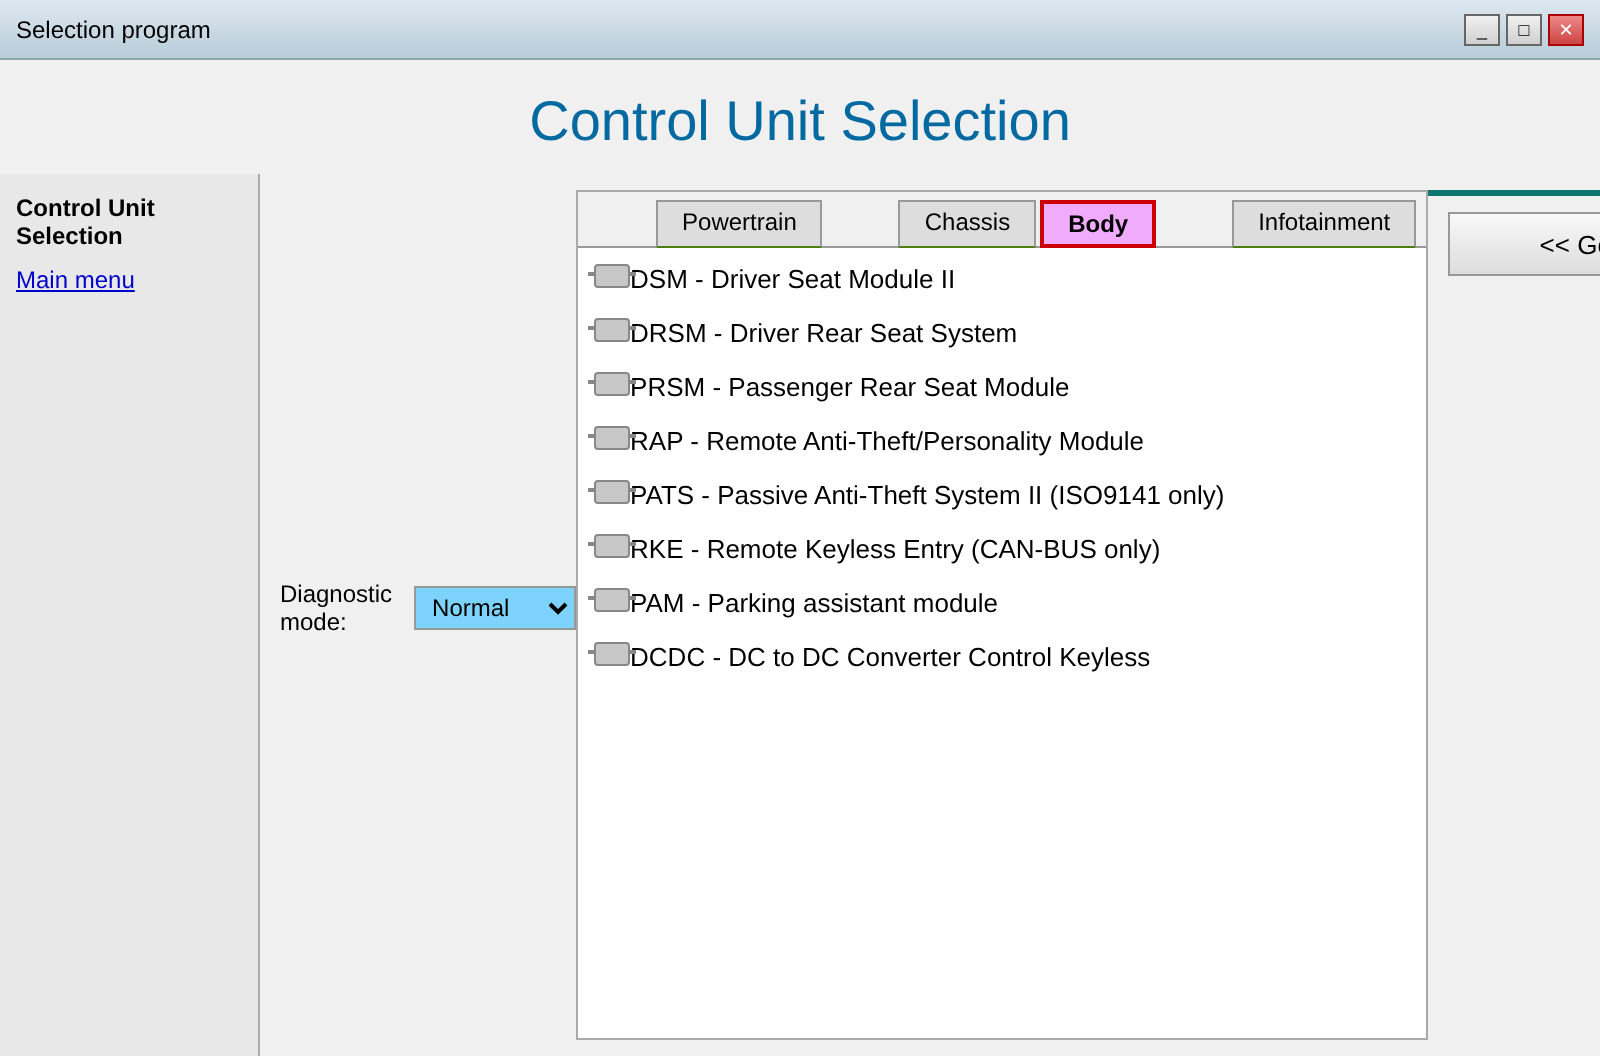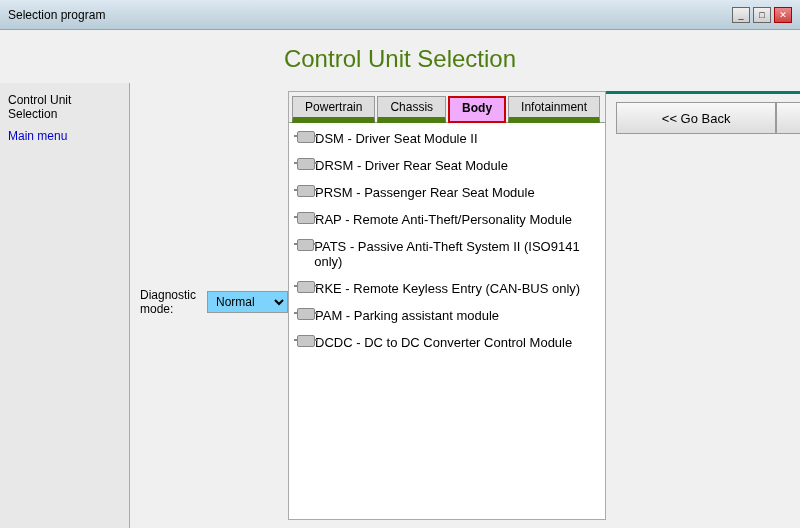--- a/index.html
+++ b/index.html
@@ -60,23 +60,23 @@
 
     
     .header {
       background: #f0f0f0;
       padding: 15px 20px 10px 20px;
       text-align: center;
       border-bottom: none;
       flex-shrink: 0;
     }
     .header h1 {
-      font-size: 24px;
+      font-size: 28px;
       font-weight: normal;
-      color: #4d7c0f;
+      color: #0369a1;
     }
 
     
     .body-layout {
       display: flex;
       flex: 1;
       overflow: hidden;
     }
 
     
@@ -88,26 +88,27 @@
       flex-shrink: 0;
     }
     .sidebar-item {
       font-size: 12px;
       color: #000;
       margin-bottom: 6px;
       cursor: pointer;
       font-weight: bold;
     }
     .sidebar-item.active {
-      font-weight: normal;
+      font-weight: bold;
     }
     .sidebar-link {
       font-size: 12px;
       color: #0000cc;
       cursor: pointer;
+      text-decoration: underline;
       margin-top: 8px;
     }
 
     
     .main-content {
       flex: 1;
       display: flex;
       flex-direction: row;
       padding: 8px 10px;
       background: #f0f0f0;
@@ -162,21 +163,22 @@
       bottom: -1px;
     }
     .tab.active {
       background: #f0abfc;
       border-bottom: 1px solid white;
       border: 2px solid #cc0000;
       font-weight: bold;
       text-align: right;
     }
     .tab:not(.active) {
-      border-bottom: 6px solid #4d7c0f;
+      border-bottom: 1px solid #4d7c0f;
+      margin-left: 36px;
     }
 
     
     .list-area {
       flex: 1;
       overflow-y: auto;
       background: white;
       padding: 2px 0;
     }
     .list-item {
@@ -295,21 +297,21 @@
         </div>
 
         <div class="list-area">
 
         <div class="list-item">
               <span class="ecu-icon"></span>
               <span>DSM - Driver Seat Module II</span>
             </div>
             <div class="list-item">
               <span class="ecu-icon"></span>
-              <span>DRSM - Driver Rear Seat Module</span>
+              <span>DRSM - Driver Rear Seat System</span>
             </div>
             <div class="list-item">
               <span class="ecu-icon"></span>
               <span>PRSM - Passenger Rear Seat Module</span>
             </div>
             <div class="list-item">
               <span class="ecu-icon"></span>
               <span>RAP - Remote Anti-Theft/Personality Module</span>
             </div>
             <div class="list-item">
@@ -319,21 +321,21 @@
             <div class="list-item">
               <span class="ecu-icon"></span>
               <span>RKE - Remote Keyless Entry (CAN-BUS only)</span>
             </div>
             <div class="list-item">
               <span class="ecu-icon"></span>
               <span>PAM - Parking assistant module</span>
             </div>
             <div class="list-item">
               <span class="ecu-icon"></span>
-              <span>DCDC - DC to DC Converter Control Module</span>
+              <span>DCDC - DC to DC Converter Control Keyless</span>
             </div>
           </div>
       </div>
 
       <div class="bottom-buttons">
         <button class="nav-button">&lt;&lt; Go Back</button>
         <button class="nav-button">Go &gt;&gt;</button>
       </div>
     </div>
   </div>

